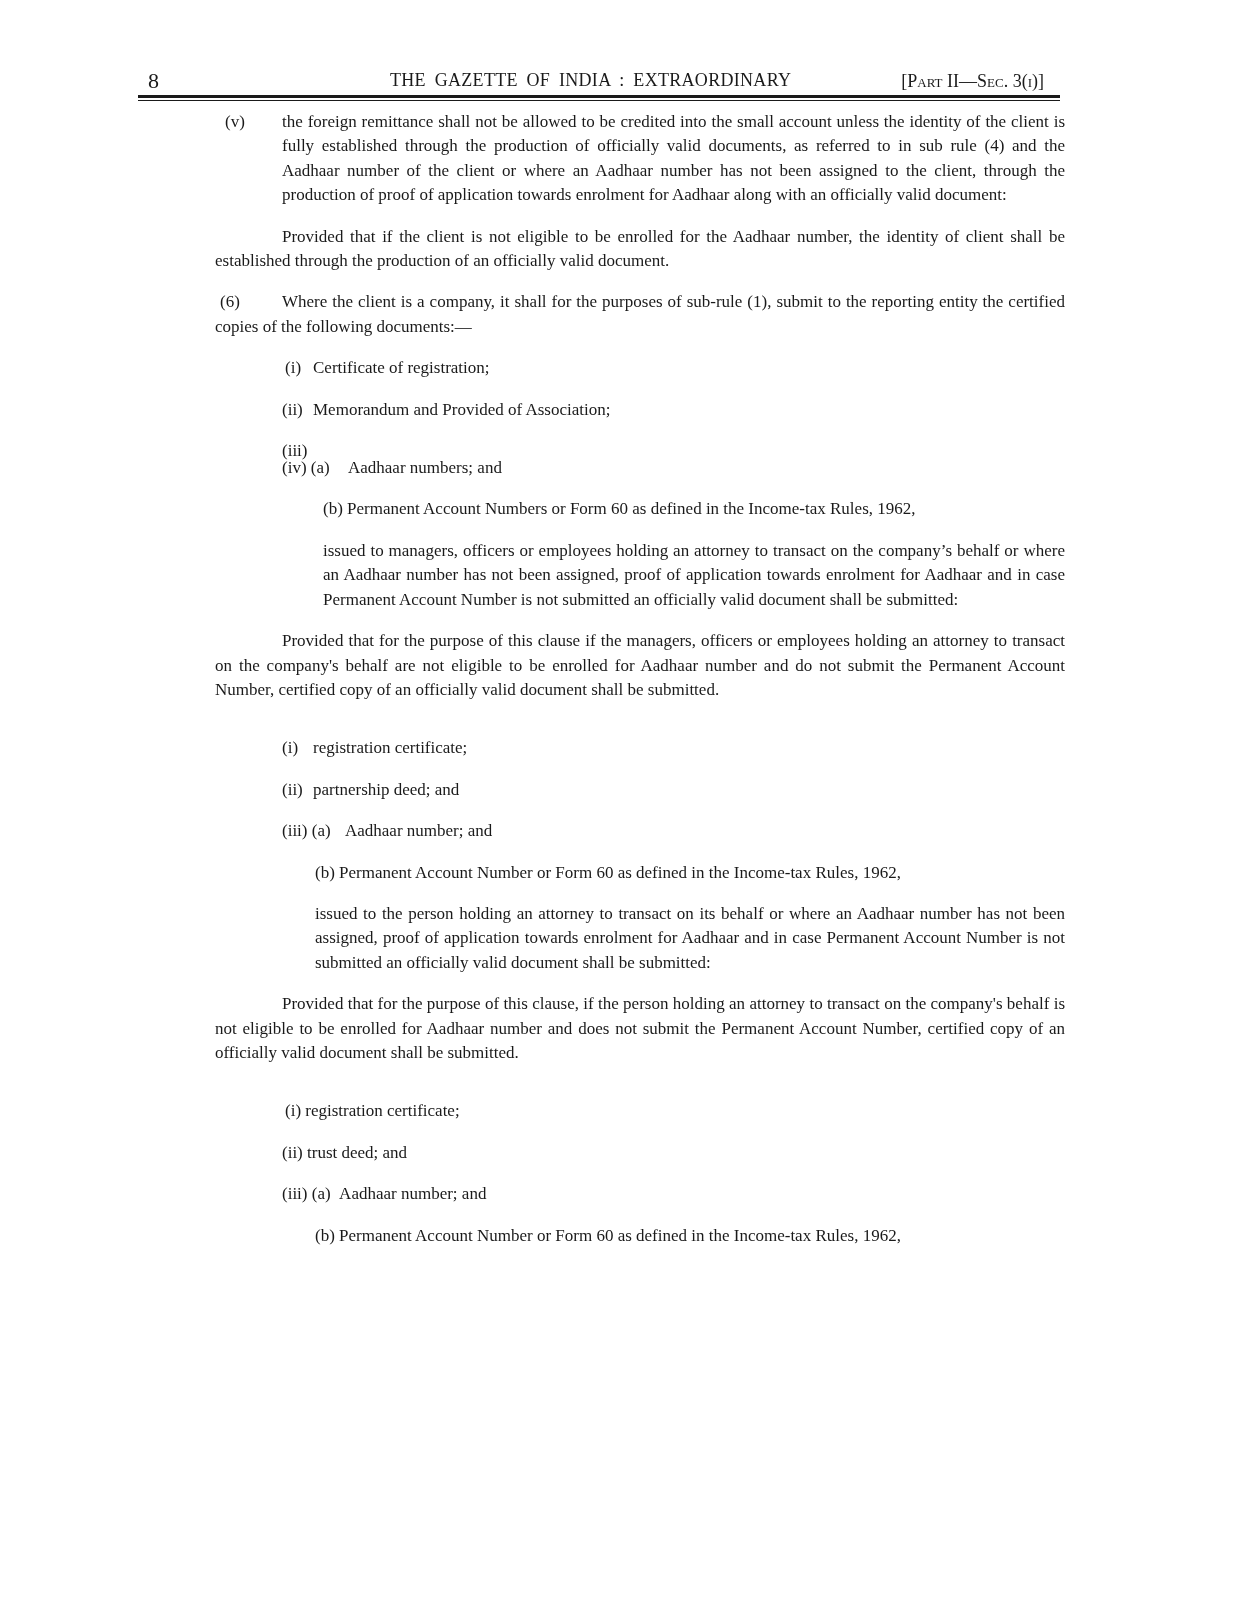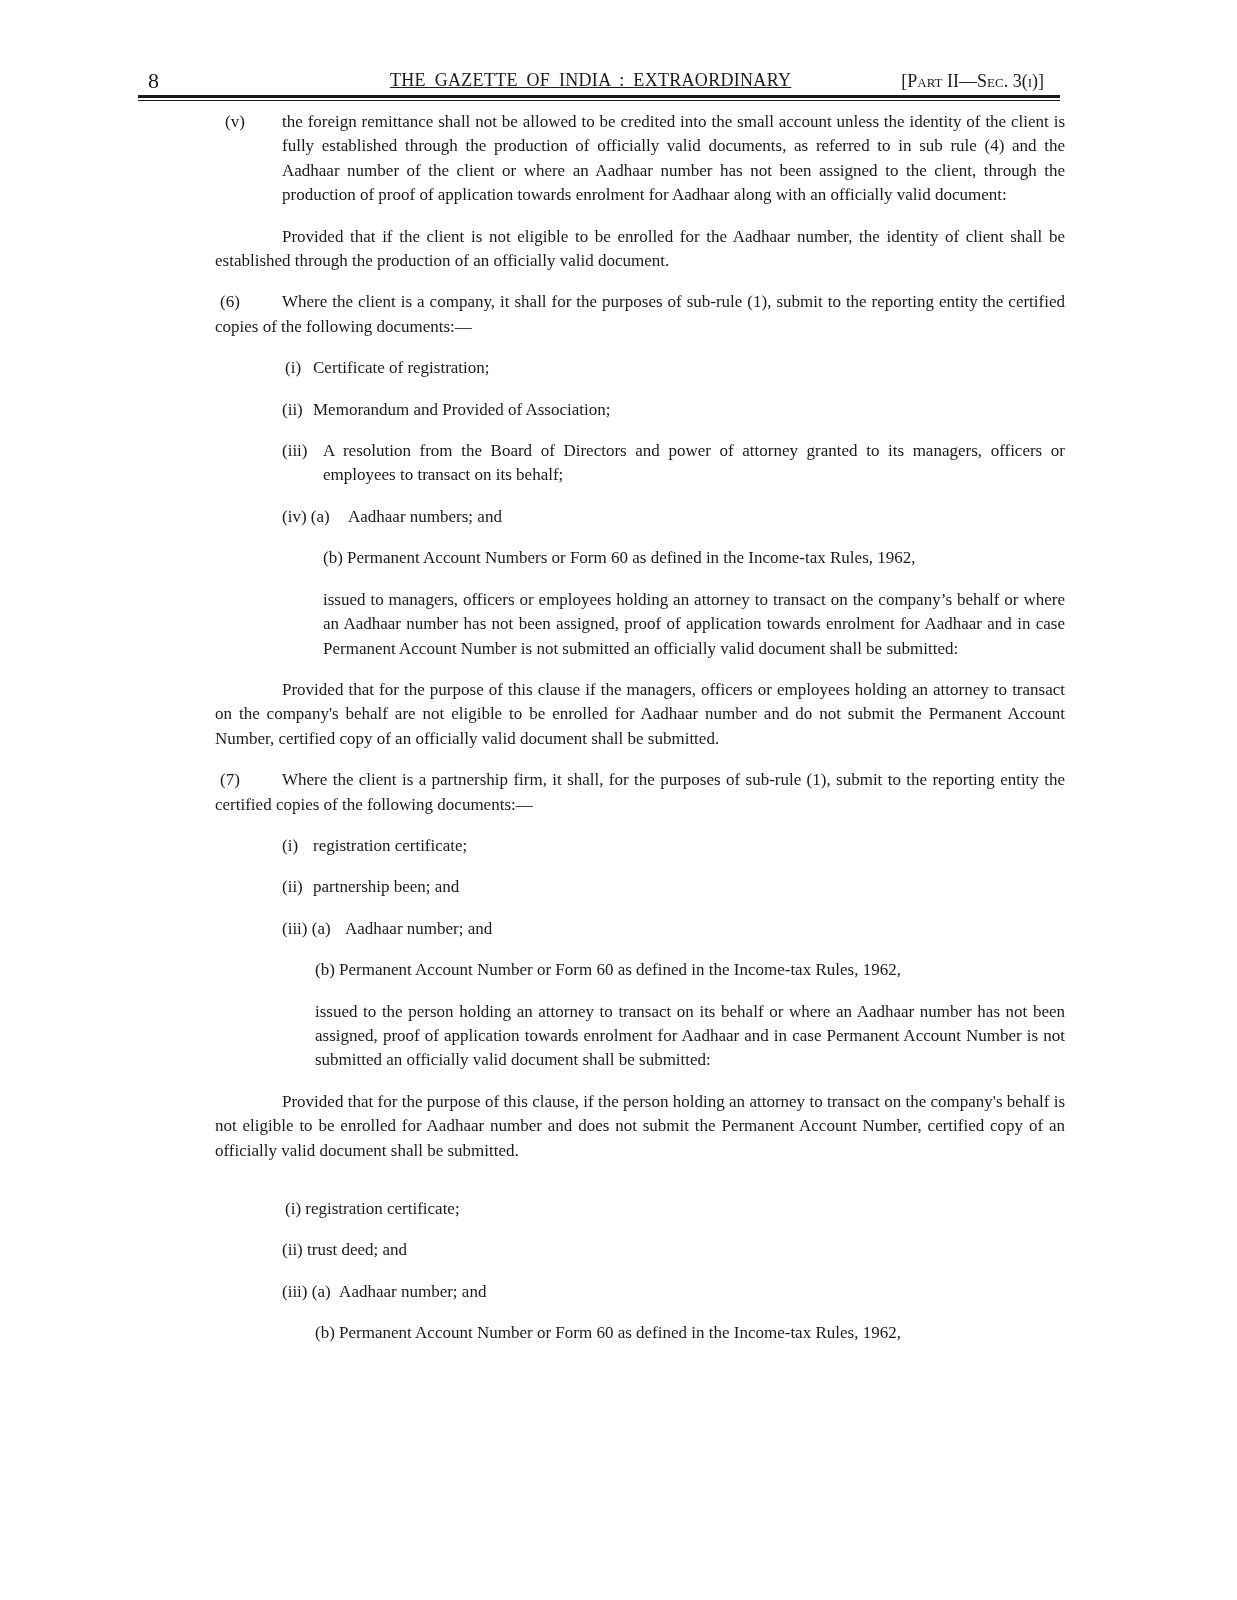--- a/index.html
+++ b/index.html
@@ -1,20 +1,20 @@
 <!DOCTYPE html>
 <html><head>
 <meta charset="utf-8">
 <style>
   html, body { margin: 0; padding: 0; background: #ffffff; }
   body { width: 1237px; height: 1600px; position: relative; overflow: hidden;
          font-family: "Liberation Serif", "DejaVu Serif", serif; color: #1a1a1a; }
   .page-header { position: absolute; top: 68px; left: 138px; width: 922px; height: 30px; }
   .page-number { position: absolute; left: 10px; top: 0; font-size: 22px; }
-  .page-title { position: absolute; left: 252px; top: 2px; font-size: 18px; letter-spacing: 0.3px; word-spacing: 4px; text-decoration: underline; }
+  .page-title { position: absolute; left: 252px; top: 2px; font-size: 18px; letter-spacing: 0.3px; word-spacing: 4px; }
   .page-part { position: absolute; right: 16px; top: 3px; font-size: 18px; }
   .page-part .sc { font-variant: small-caps; }
   .rule-thick { position: absolute; left: 138px; top: 95px; width: 922px; height: 3px; background: #1a1a1a; }
   .rule-thin { position: absolute; left: 138px; top: 100px; width: 922px; height: 1px; background: #1a1a1a; }
 
   .content { position: absolute; left: 215px; top: 110px; width: 850px; font-size: 17px; line-height: 24.4px; text-align: justify; }
   .p { margin: 0; }
   .gap { height: 16px; }
 
   .hang { position: relative; padding-left: 67px; }
@@ -48,36 +48,35 @@
   <div class="gap" style="height:17px"></div>
   <p class="p provided">Provided that if the client is not eligible to be enrolled for the Aadhaar number, the identity of client shall be established through the production of an officially valid document.</p>
   <div class="gap" style="height:17px"></div>
 
   <p class="p num-para"><span class="lbl">(6)</span><span>Where the client is a company, it shall for the purposes of sub-rule (1), submit to the reporting entity the certified copies of the following documents:—</span></p>
   <div class="gap" style="height:17px"></div>
   <div class="p li" style="padding-left:98px"><span class="lbl" style="left:70px">(i)</span><span>Certificate of registration;</span></div>
   <div class="gap" style="height:17px"></div>
   <div class="p li" style="padding-left:98px"><span class="lbl">(ii)</span><span>Memorandum and Provided of Association;</span></div>
   <div class="gap" style="height:17px"></div>
-  <div class="p li"><span class="lbl">(iii)</span><span>A resolution from the Board of Directors and power of attorney granted to its managers, officers or employees to transact on its behalf;</span></div>
+  <div class="p li"><span class="lbl">(iii)</span></div>
   <div class="gap" style="height:17px"></div>
   <div class="p li"><span class="lbl">(iv) (a)</span><span style="padding-left:25px">Aadhaar numbers; and</span></div>
   <div class="gap" style="height:17px"></div>
   <div class="p sub-b">(b) Permanent Account Numbers or Form 60 as defined in the Income-tax Rules, 1962,</div>
   <div class="gap" style="height:17px"></div>
   <div class="p sub-b">issued to managers, officers or employees holding an attorney to transact on the company’s behalf or where an Aadhaar number has not been assigned, proof of application towards enrolment for Aadhaar and in case Permanent Account Number is not submitted an officially valid document shall be submitted:</div>
   <div class="gap" style="height:17px"></div>
   <p class="p provided">Provided that for the purpose of this clause if the managers, officers or employees holding an attorney to transact on the company's behalf are not eligible to be enrolled for Aadhaar number and do not submit the Permanent Account Number, certified copy of an officially valid document shall be submitted.</p>
   <div class="gap" style="height:17px"></div>
 
-  <p class="p num-para"><span class="lbl">(7)</span><span>Where the client is a partnership firm, it shall, for the purposes of sub-rule (1), submit to the reporting entity the certified copies of the following documents:—</span></p>
   <div class="gap" style="height:17px"></div>
   <div class="p li" style="padding-left:98px"><span class="lbl">(i)</span><span>registration certificate;</span></div>
   <div class="gap" style="height:17px"></div>
-  <div class="p li" style="padding-left:98px"><span class="lbl">(ii)</span><span>partnership been; and</span></div>
+  <div class="p li" style="padding-left:98px"><span class="lbl">(ii)</span><span>partnership deed; and</span></div>
   <div class="gap" style="height:17px"></div>
   <div class="p li"><span class="lbl">(iii) (a)</span><span style="padding-left:22px">Aadhaar number; and</span></div>
   <div class="gap" style="height:17px"></div>
   <div class="p sub-b7">(b) Permanent Account Number or Form 60 as defined in the Income-tax Rules, 1962,</div>
   <div class="gap" style="height:17px"></div>
   <div class="p sub-b7">issued to the person holding an attorney to transact on its behalf or where an Aadhaar number has not been assigned, proof of application towards enrolment for Aadhaar and in case Permanent Account Number is not submitted an officially valid document shall be submitted:</div>
   <div class="gap" style="height:17px"></div>
   <p class="p provided">Provided that for the purpose of this clause, if the person holding an attorney to transact on the company's behalf is not eligible to be enrolled for Aadhaar number and does not submit the Permanent Account Number, certified copy of an officially valid document shall be submitted.</p>
   <div class="gap" style="height:17px"></div>
 

